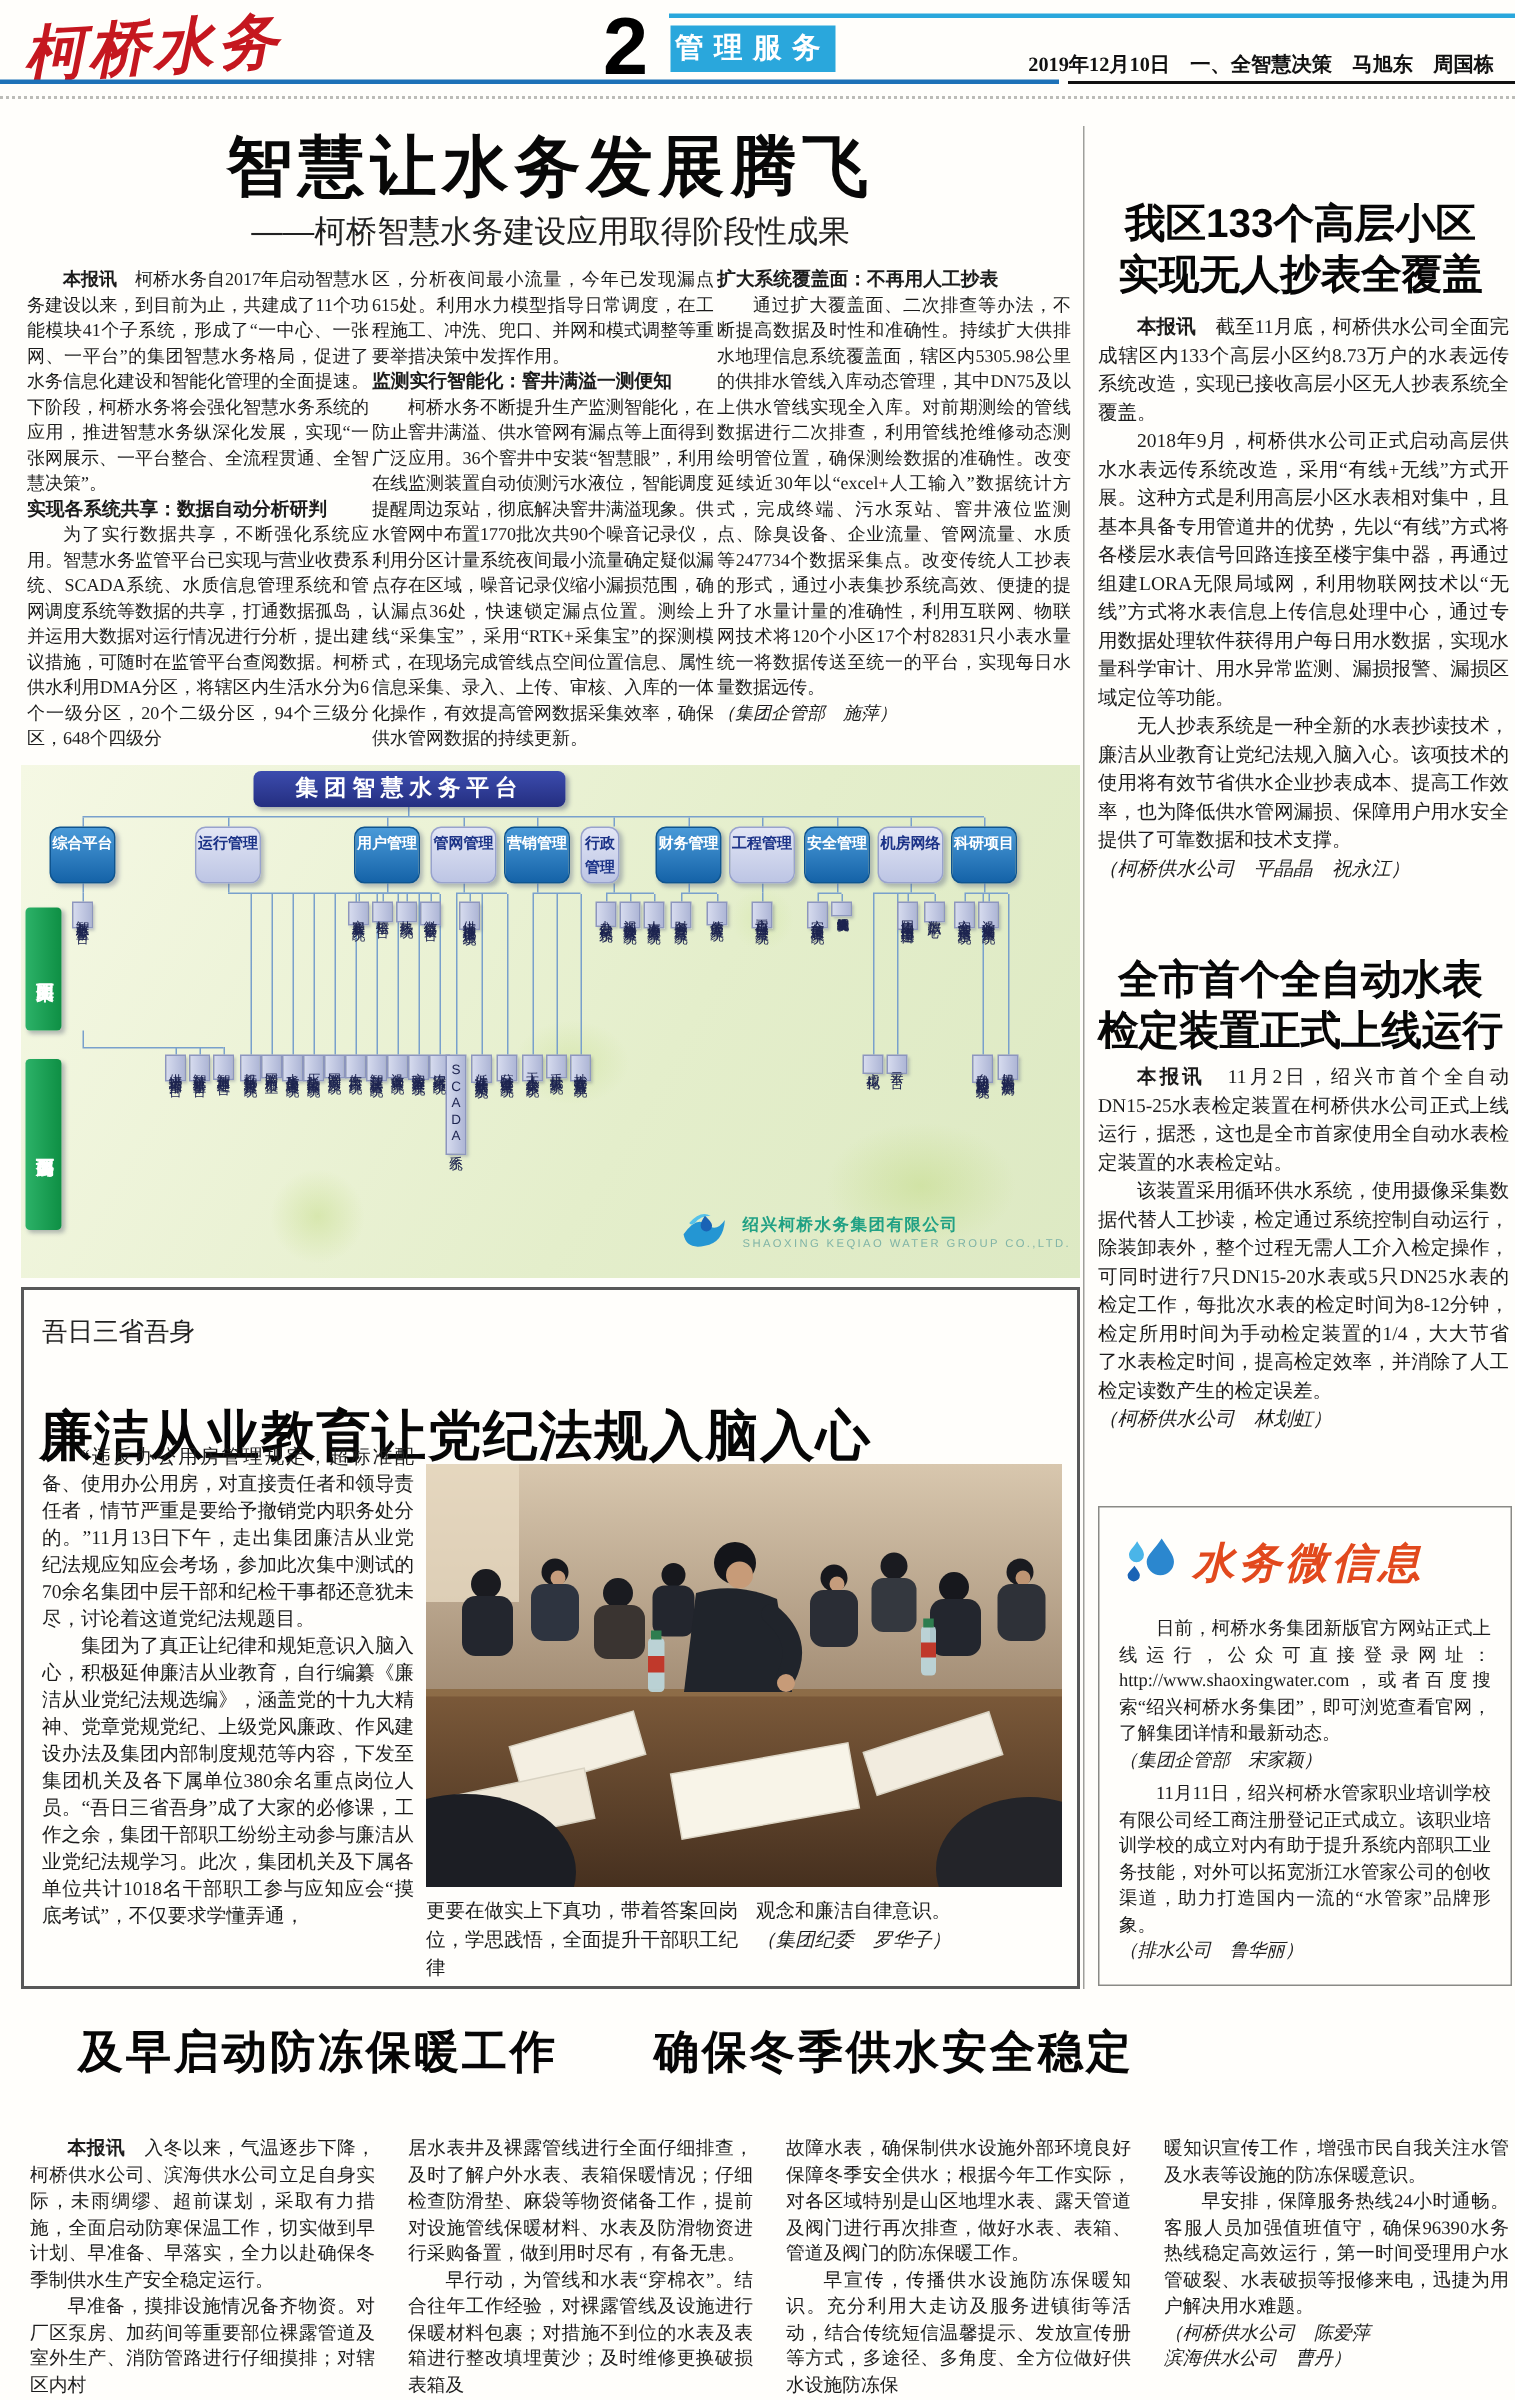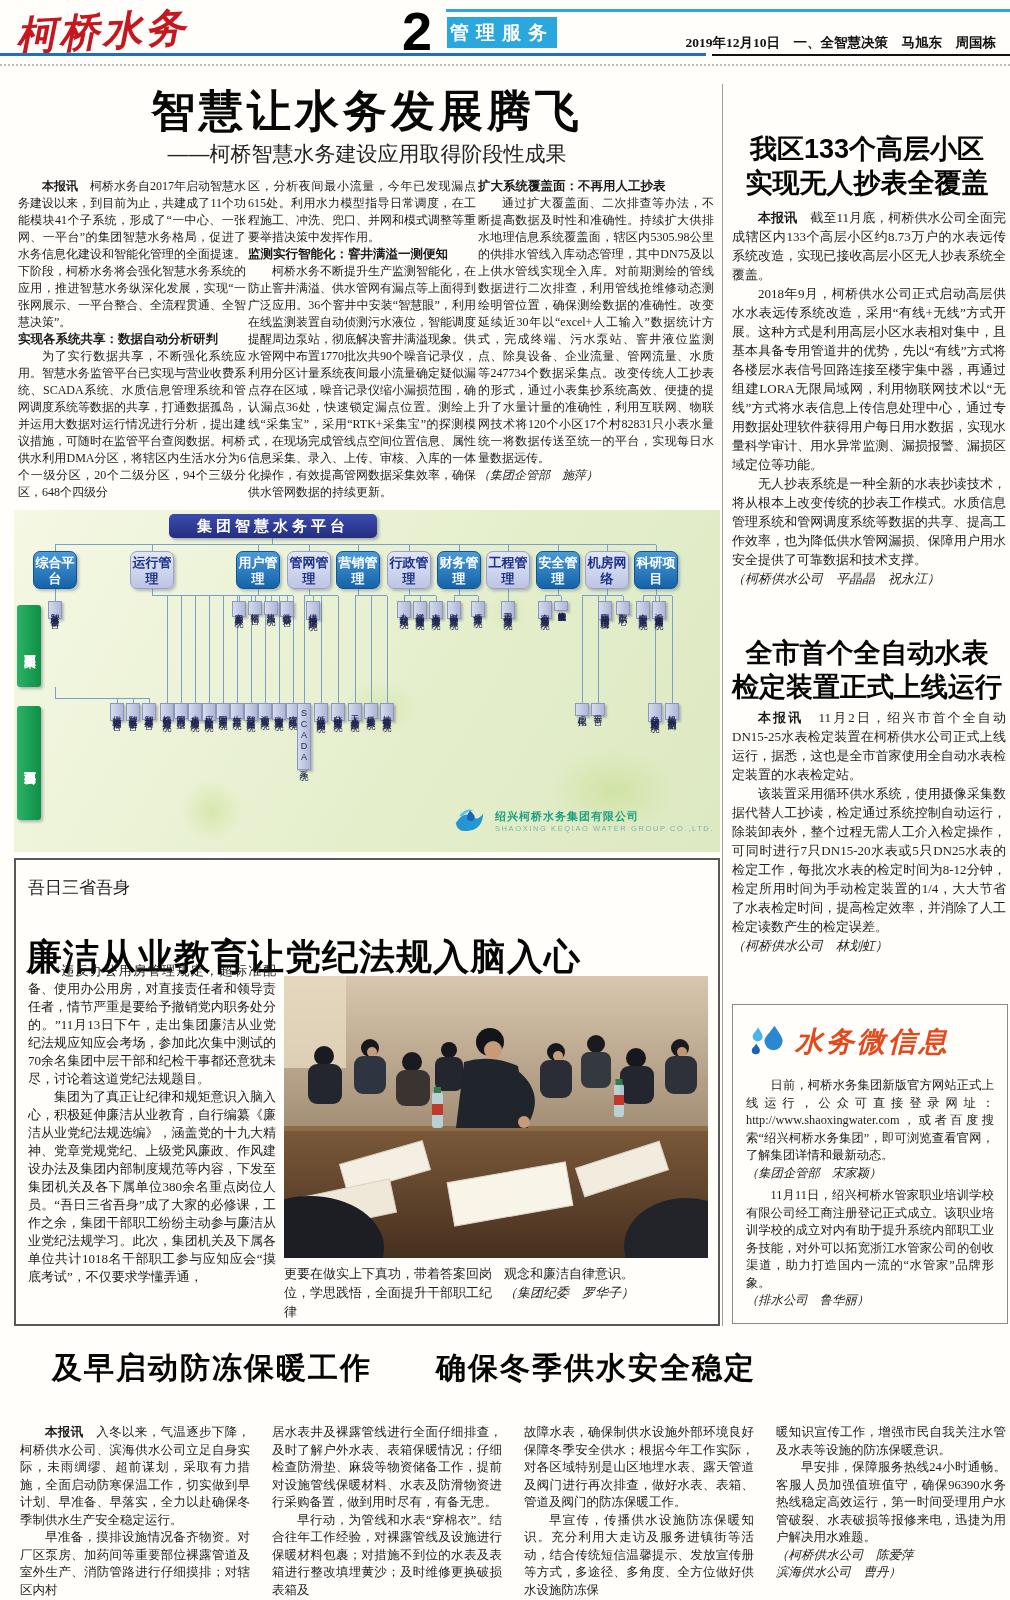--- a/index.html
+++ b/index.html
@@ -43,21 +43,21 @@
       radial-gradient(55px 40px at 52% 58%, rgba(186,214,116,.30), transparent 70%),
       radial-gradient(45px 45px at 28% 88%, rgba(186,214,116,.38), transparent 70%),
       radial-gradient(30px 30px at 70% 30%, rgba(200,225,140,.30), transparent 70%),
       linear-gradient(120deg,#f5f8e4,#e4eecb 60%,#dde9c3);}
   #dcanvas{position:absolute;left:0;top:0;width:100%;height:100%;}
   .dline{position:absolute;background:#79a0cc;z-index:1;}
   .droot{position:absolute;z-index:2;background:linear-gradient(#3c4cae,#242e80);color:#fff;
          font-family:"Liberation Sans",sans-serif;font-weight:700;font-size:15px;line-height:24px;
          text-align:center;letter-spacing:4px;border-radius:5px;box-shadow:2px 2px 3px rgba(80,90,120,.45);}
   .dbox{position:absolute;z-index:2;box-sizing:border-box;border-radius:7px;text-align:center;
-        font-family:"Liberation Sans",sans-serif;font-weight:700;font-size:13px;line-height:16px;
+        font-family:"Liberation Sans",sans-serif;font-weight:700;font-size:10px;line-height:16px;
         padding-top:3px;box-shadow:2px 2px 3px rgba(90,100,130,.4);}
   .dbox.blue{background:linear-gradient(#4a9ad8,#1563a8);color:#fff;border:1px solid #0f548f;}
   .dbox.lav{background:linear-gradient(#e2e6f5,#bdc5e4);color:#1b3287;border:1px solid #98a2cd;}
   .dstrip{position:absolute;z-index:3;writing-mode:vertical-rl;text-orientation:upright;
           width:14px;box-sizing:border-box;padding:4px 0;text-align:center;
           font-family:"Liberation Sans",sans-serif;font-size:9px;line-height:12px;letter-spacing:1px;
           background:linear-gradient(90deg,#d6dbee,#aeb6d6);border:1px solid #8d96be;color:#1d2450;
           box-shadow:1.5px 1.5px 2px rgba(80,90,120,.35);}
   .dstrip.sm{font-size:8px;letter-spacing:0;line-height:11px;}
   .dside{position:absolute;z-index:3;writing-mode:vertical-rl;text-orientation:upright;
@@ -208,21 +208,21 @@
         <div class="dbox blue" style="left: 322px; top: 41px; width: 44px; height: 38px;">营销管理</div>
         <div class="dline" style="left: 344px; top: 79px; width: 1px; height: 6px;"></div>
         <div class="dline" style="left: 341px; top: 85px; width: 32px; height: 1px;"></div>
         <div class="dline" style="left: 341px; top: 86px; width: 1px; height: 107px;"></div>
         <div class="dstrip" style="left: 334px; top: 193px;">无人小表集抄系统</div>
         <div class="dline" style="left: 357px; top: 86px; width: 1px; height: 107px;"></div>
         <div class="dstrip" style="left: 350px; top: 193px;">手机抄表系统</div>
         <div class="dline" style="left: 373px; top: 86px; width: 1px; height: 107px;"></div>
         <div class="dstrip" style="left: 366px; top: 193px;">抄表收费营业系统</div>
         <div class="dline" style="left: 395px; top: 35px; width: 1px; height: 6px;"></div>
-        <div class="dbox lav" style="left: 373px; top: 41px; width: 44px; height: 38px;">行政管理</div>
+        <div class="dbox lav" style="left: 373px; top: 41px; width: 26px; height: 38px;">行政管理</div>
         <div class="dline" style="left: 395px; top: 79px; width: 1px; height: 6px;"></div>
         <div class="dline" style="left: 390px; top: 85px; width: 32px; height: 1px;"></div>
         <div class="dline" style="left: 390px; top: 86px; width: 1px; height: 5px;"></div>
         <div class="dstrip" style="left: 383px; top: 91px;">办公自动化系统</div>
         <div class="dline" style="left: 406px; top: 86px; width: 1px; height: 5px;"></div>
         <div class="dstrip" style="left: 399px; top: 91px;">视频会议管理系统</div>
         <div class="dline" style="left: 422px; top: 86px; width: 1px; height: 5px;"></div>
         <div class="dstrip" style="left: 415px; top: 91px;">人事资源管理系统</div>
         <div class="dline" style="left: 445px; top: 35px; width: 1px; height: 6px;"></div>
         <div class="dbox blue" style="left: 423px; top: 41px; width: 44px; height: 38px;">财务管理</div>
@@ -366,21 +366,21 @@
         <p class="blk cont">观念和廉洁自律意识。</p>
         <p class="blk sign">（集团纪委　罗华子）</p>
       </div>
   </div>
 
   <div class="raHead">我区133个高层小区
 实现无人抄表全覆盖</div>
   <div id="raBody">
       <p class="blk lead"><b>本报讯</b>　截至11月底，柯桥供水公司全面完成辖区内133个高层小区约8.73万户的水表远传系统改造，实现已接收高层小区无人抄表系统全覆盖。</p>
       <p class="blk para">2018年9月，柯桥供水公司正式启动高层供水水表远传系统改造，采用“有线+无线”方式开展。这种方式是利用高层小区水表相对集中，且基本具备专用管道井的优势，先以“有线”方式将各楼层水表信号回路连接至楼宇集中器，再通过组建LORA无限局域网，利用物联网技术以“无线”方式将水表信息上传信息处理中心，通过专用数据处理软件获得用户每日用水数据，实现水量科学审计、用水异常监测、漏损报警、漏损区域定位等功能。</p>
-      <p class="blk para">无人抄表系统是一种全新的水表抄读技术，将从根本上改变传统的抄表工作模式。水质信息管理系统和管网调度系统等数据的共享、提高工作效率，也为降低供水管网漏损、保障用户用水安全提供了可靠数据和技术支撑。</p>
+      <p class="blk para">无人抄表系统是一种全新的水表抄读技术，廉洁从业教育让党纪法规入脑入心。该项技术的使用将有效节省供水企业抄表成本、提高工作效率，也为降低供水管网漏损、保障用户用水安全提供了可靠数据和技术支撑。</p>
       <p class="blk sign">（柯桥供水公司　平晶晶　祝永江）</p>
     </div>
 
   <div class="rbHead">全市首个全自动水表
 检定装置正式上线运行</div>
   <div id="rbBody">
       <p class="blk lead"><b>本报讯</b>　11月2日，绍兴市首个全自动DN15-25水表检定装置在柯桥供水公司正式上线运行，据悉，这也是全市首家使用全自动水表检定装置的水表检定站。</p>
       <p class="blk para">该装置采用循环供水系统，使用摄像采集数据代替人工抄读，检定通过系统控制自动运行，除装卸表外，整个过程无需人工介入检定操作，可同时进行7只DN15-20水表或5只DN25水表的检定工作，每批次水表的检定时间为8-12分钟，检定所用时间为手动检定装置的1/4，大大节省了水表检定时间，提高检定效率，并消除了人工检定读数产生的检定误差。</p>
       <p class="blk sign">（柯桥供水公司　林划虹）</p>
     </div>

